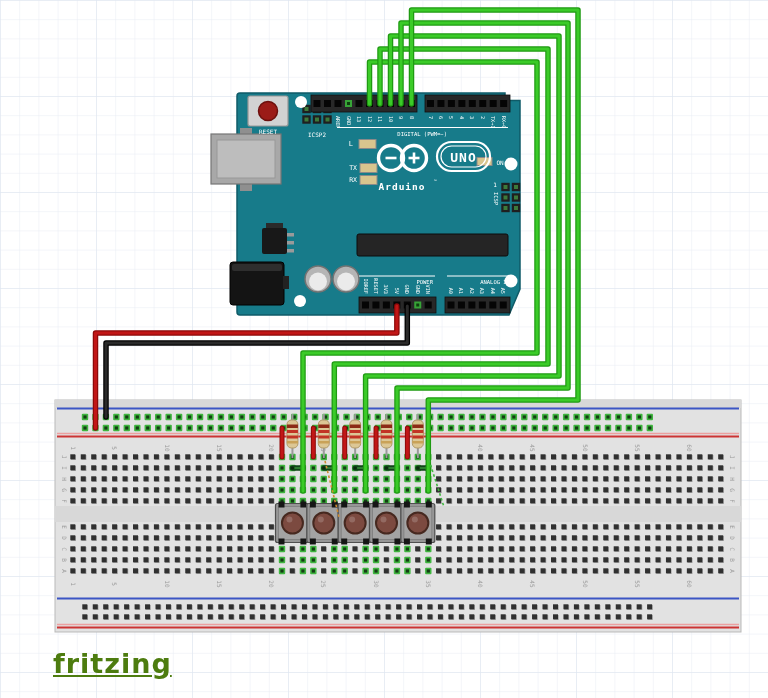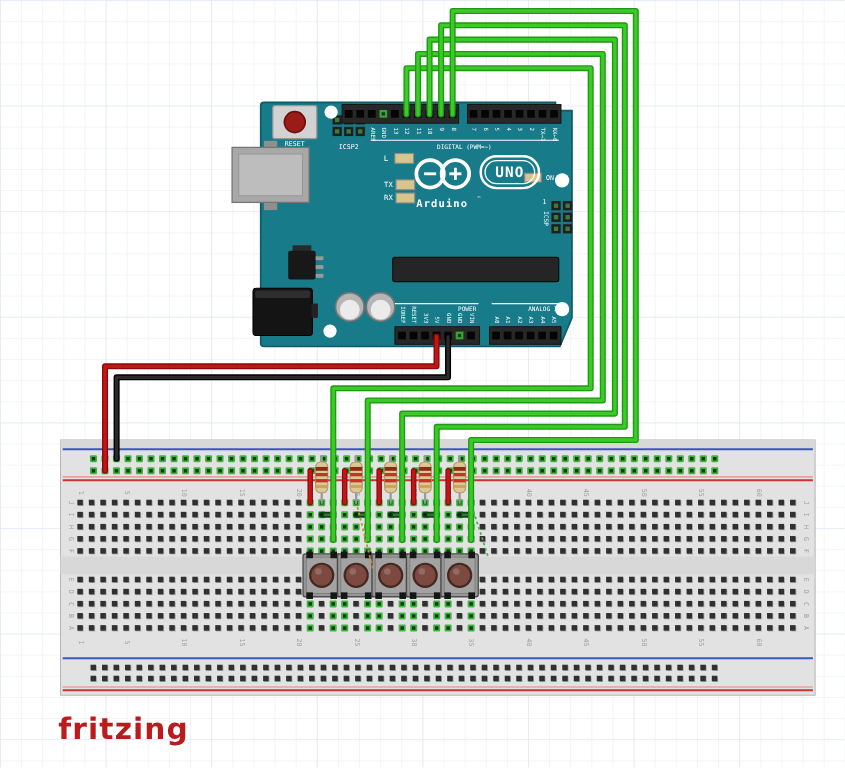--- a/index.html
+++ b/index.html
@@ -1,20 +1,20 @@
 <!DOCTYPE html>
 <html><head>
 <meta charset="utf-8">
 <style>
   html,body{margin:0;padding:0;background:#fff;}
   .canvas{position:relative;width:768px;height:698px;overflow:hidden;
           font-family:"DejaVu Sans",sans-serif;}
   svg{position:absolute;left:0;top:0;}
   .fz-logo{position:absolute;left:53px;top:648px;font-size:27px;font-weight:bold;
-           color:#b91c1c;letter-spacing:1px;font-family:"DejaVu Sans",sans-serif;}
+           color:#4d7c0f;letter-spacing:1px;font-family:"DejaVu Sans",sans-serif;text-decoration:underline;}
 </style>
 </head>
 <body>
 
 <div class="canvas">
   <svg id="scene" width="768" height="698" viewBox="0 0 768 698">
       <defs>
         <pattern id="g1" width="19.2" height="19.2" patternUnits="userSpaceOnUse">
           <path d="M 19.2 0 L 0 0 0 19.2" fill="none" stroke="#e7ecf4" stroke-width="1"></path>
         </pattern>

